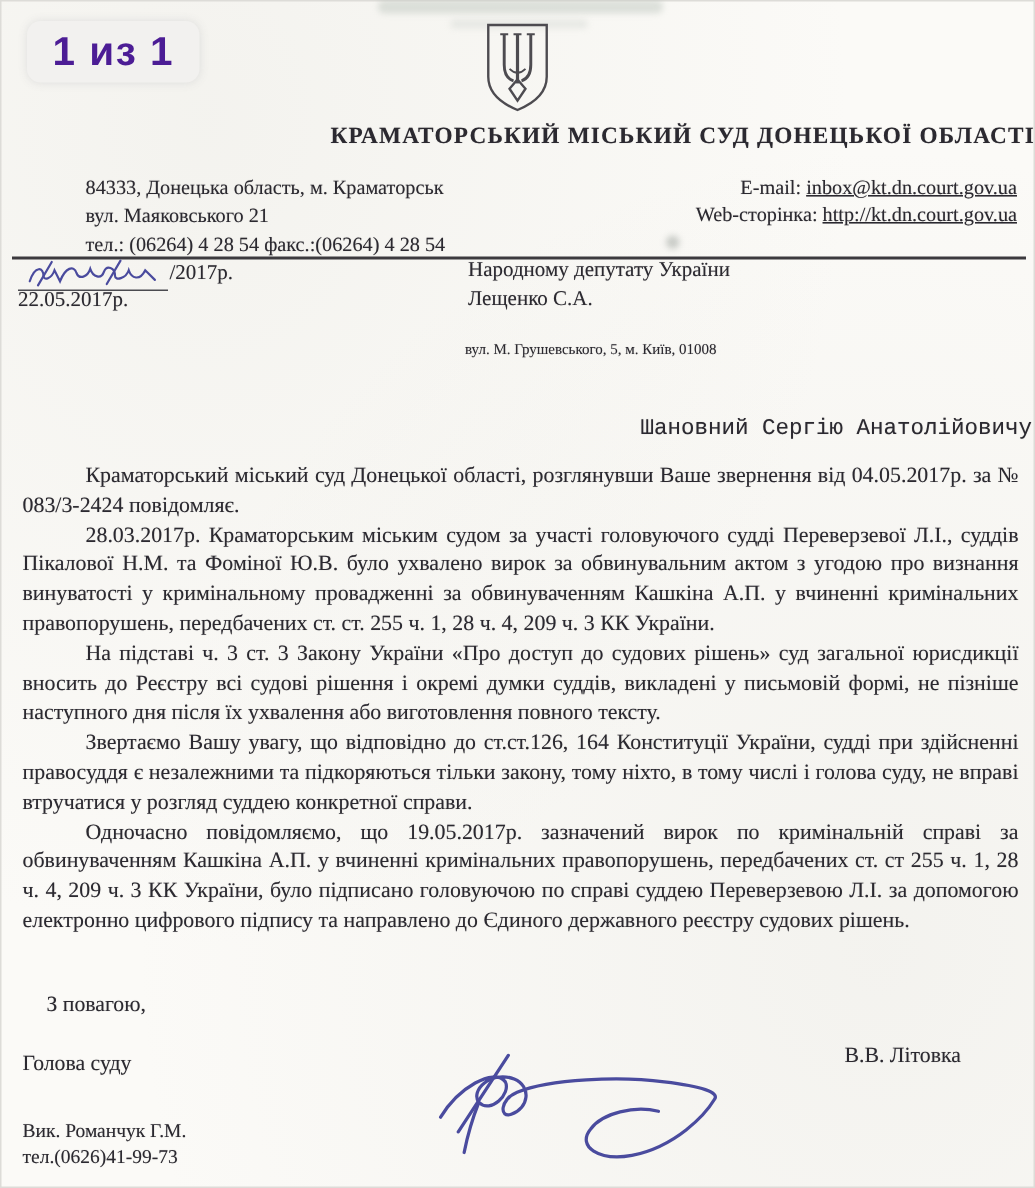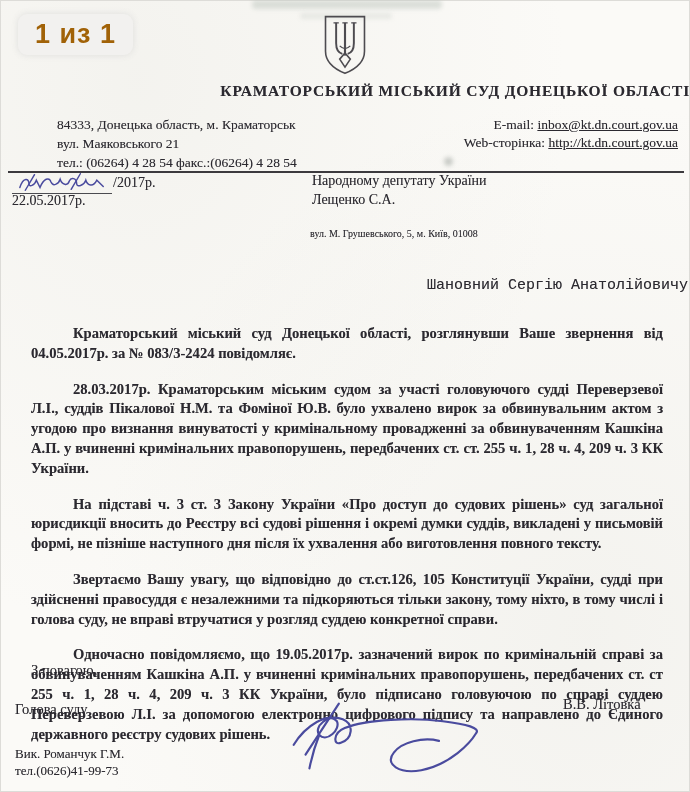--- a/index.html
+++ b/index.html
@@ -16,21 +16,21 @@
     overflow:hidden;
     box-shadow:inset 0 0 0 1px #dddcd8;
     text-shadow:0 0 .6px rgba(40,40,40,.35);
   }
   
   .badge{
     position:absolute;left:18px;top:14px;
     background:#f2f1ef;border-radius:9px;
     padding:5px 17px;
     font-family:"Liberation Sans","DejaVu Sans",sans-serif;
-    font-size:27px;font-weight:600;color:#a16207;
+    font-size:27px;font-weight:600;color:#4c1d95;
     letter-spacing:1px;text-shadow:none;
     box-shadow:0 0 6px rgba(220,220,218,.9);
   }
   
   .smudge{position:absolute;border-radius:4px;filter:blur(2px);}
   .smudge.s1{left:252px;top:0;width:190px;height:9px;background:#b9c2ba;opacity:.45;}
   .smudge.s2{left:300px;top:13px;width:92px;height:6px;background:#ced3ce;opacity:.4;}
   .smudge.s3{left:444px;top:157px;width:9px;height:9px;background:#9aa09a;opacity:.5;border-radius:50%;}
   
   .emblem{position:absolute;left:50%;top:14px;transform:translateX(-50%);}
@@ -58,21 +58,21 @@
   
   .recipient{position:absolute;top:171px;left:312px;font-size:14px;line-height:19px;}
   .recipient-addr{position:absolute;top:228px;left:310px;font-size:10px;}
   
   .salutation{position:absolute;top:277px;left:16px;width:100%;text-align:right;font-size:15px;font-family:Liberation Mono, monospace;}
   
   .letter-body{
     position:absolute;top:308px;left:15px;right:11px;
     font-size:14.6px;line-height:19.8px;text-align:justify;
   }
-  .letter-body p{margin:16px;text-indent:42px;font-weight:bold;}
+  .letter-body p{margin:0;text-indent:42px;}
   
   .regards{position:absolute;top:662px;left:31px;font-size:14.5px;}
   .position{position:absolute;top:701px;left:15px;font-size:14.5px;}
   .signer{position:absolute;top:696px;left:563px;font-size:14.5px;}
   .executor{position:absolute;top:745px;left:15px;font-size:13px;line-height:17px;}
   .signature{position:absolute;top:682px;left:276px;}
   svg{display:block;}
 </style>
 </head>
 <body>
@@ -131,21 +131,21 @@
     <div>Лещенко С.А.</div>
   </div>
   <div class="recipient-addr">вул. М. Грушевського, 5, м. Київ, 01008</div>
 
   <div class="salutation">Шановний Сергію Анатолійовичу !</div>
 
   <div class="letter-body">
     <p>Краматорський міський суд Донецької області, розглянувши Ваше звернення від 04.05.2017р. за № 083/3-2424 повідомляє.</p>
     <p>28.03.2017р. Краматорським міським судом за участі головуючого судді Переверзевої Л.І., суддів Пікалової Н.М. та Фоміної Ю.В. було ухвалено вирок за обвинувальним актом з угодою про визнання винуватості у кримінальному провадженні за обвинуваченням Кашкіна А.П. у вчиненні кримінальних правопорушень, передбачених ст. ст. 255 ч. 1, 28 ч. 4, 209 ч. 3 КК України.</p>
     <p>На підставі ч. 3 ст. 3 Закону України «Про доступ до судових рішень» суд загальної юрисдикції вносить до Реєстру всі судові рішення і окремі думки суддів, викладені у письмовій формі, не пізніше наступного дня після їх ухвалення або виготовлення повного тексту.</p>
-    <p>Звертаємо Вашу увагу, що відповідно до ст.ст.126, 105 Конституції України, судді при здійсненні правосуддя є незалежними та підкоряються тільки закону, тому ніхто, в тому числі і голова суду, не вправі втручатися у розгляд суддею конкретної справи.</p>
+    <p>Звертаємо Вашу увагу, що відповідно до ст.ст.126, 164 Конституції України, судді при здійсненні правосуддя є незалежними та підкоряються тільки закону, тому ніхто, в тому числі і голова суду, не вправі втручатися у розгляд суддею конкретної справи.</p>
     <p>Одночасно повідомляємо, що 19.05.2017р. зазначений вирок по кримінальній справі за обвинуваченням Кашкіна А.П. у вчиненні кримінальних правопорушень, передбачених ст. ст 255 ч. 1, 28 ч. 4, 209 ч. 3 КК України, було підписано головуючою по справі суддею Переверзевою Л.І. за допомогою електронно цифрового підпису та направлено до Єдиного державного реєстру судових рішень.</p>
   </div>
 
   <div class="regards">З повагою,</div>
   <div class="position">Голова суду</div>
 
   <div class="signature">
     <svg width="216" height="104" viewBox="0 0 220 106" fill="none" stroke="#4a4b9e" stroke-width="2.2" stroke-linecap="round">
       <path d="M18,64 C30,44 54,30 62,40 C66,48 52,62 44,54 C38,46 52,32 68,38 C80,43 78,58 66,62 C58,65 58,52 70,47 C92,38 140,36 170,40 C195,43 208,47 204,52 C198,62 178,84 148,90 C126,94 110,84 120,72 C128,61 150,56 166,60"></path>
       <path d="M30,74 L64,22"></path>

